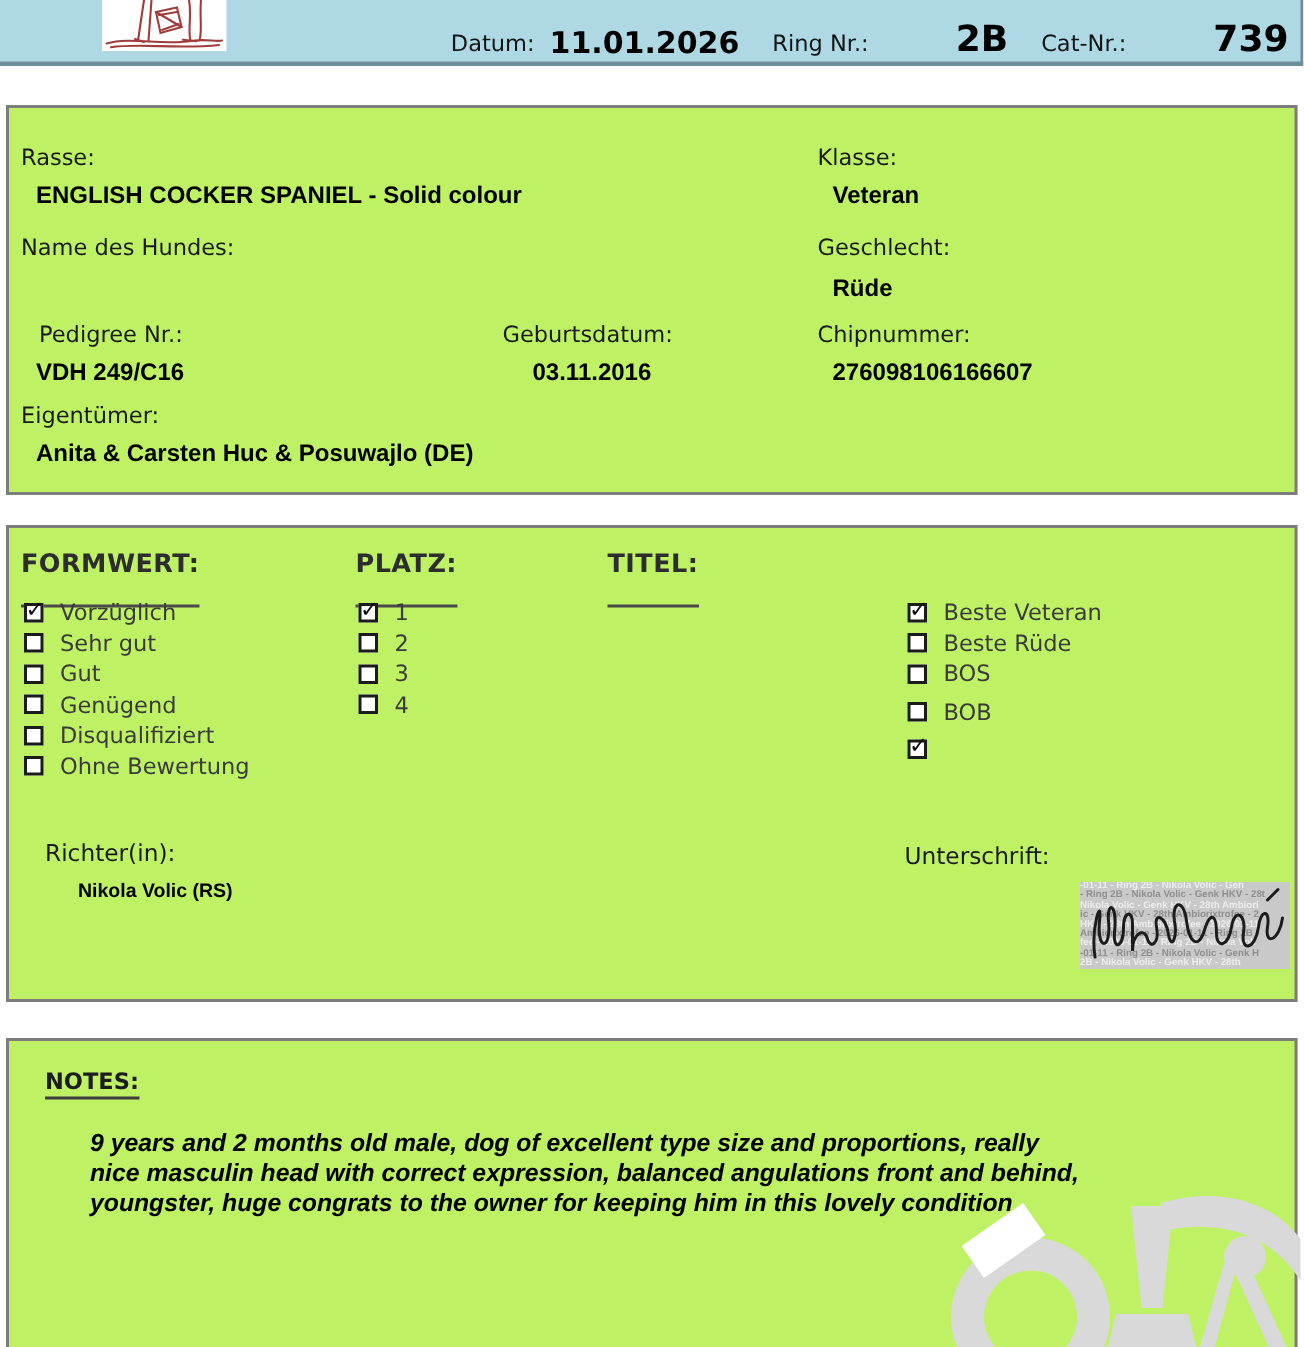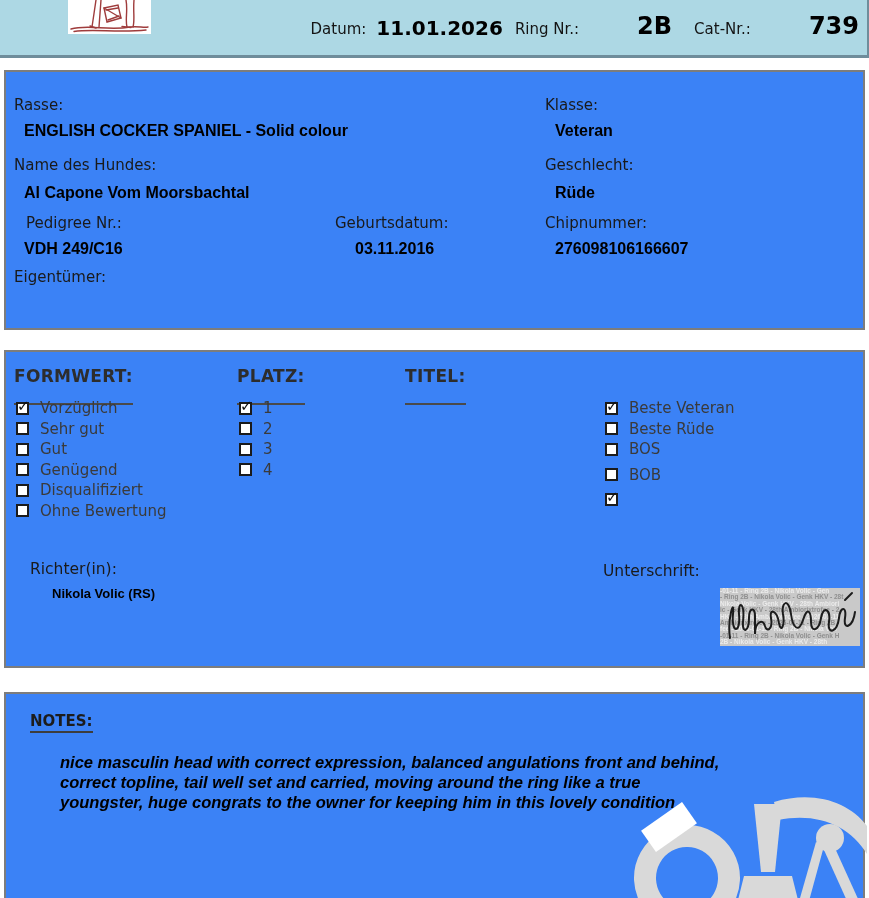--- a/index.html
+++ b/index.html
@@ -2,40 +2,40 @@
 <html><head>
 <meta charset="utf-8">
 <style>
   * { margin:0; padding:0; box-sizing:border-box; }
   html,body { background:#fff; }
   body { font-family:"DejaVu Sans", sans-serif; }
   .page { position:relative; width:869px; height:898px; overflow:hidden; background:#fff; }
 
   
   .topbar {
-    position:absolute; left:0; top:0; width:869px; height:58px;
+    position:absolute; left:0; top:0; width:869px; height:44px;
     background:#add8e4; border-bottom:3px solid #6f8d9b; border-right:2px solid #6f8d9b;
   }
   .logo-box {
     position:absolute; left:68px; top:0; width:83px; height:34px;
     background:#ffffff; overflow:hidden;
   }
   .topbar-fields {
     position:absolute; right:8px; top:0; height:45px;
     display:flex; align-items:flex-end; padding-bottom:5px;
   }
   .tb-label { font-size:15px; color:#141414; margin-right:10px; padding-bottom:2px; }
   .tb-value { font-weight:bold; color:#000; }
-  .tb-value.v-date { font-size:20px; margin-right:12px; }
+  .tb-value.v-date { font-size:20px; margin-right:22px; }
   .tb-value.v-big  { font-size:24px; margin-right:22px;margin-left:48px; }
   .tb-value.v-last { margin-right:0; }
 
   
   .box {
-    position:absolute; left:4px; width:861px; background:#3b82f6;
+    position:absolute; left:4px; width:861px; background:#bef264;
     border:2px solid #7d7d7d;
   }
   .box1 { top:70px;  height:260px; }
   .box2 { top:350px; height:318px; }
   .box3 { top:692px; height:240px; }
 
   .flabel { position:absolute; font-size:15px; color:#1a1a1a; white-space:nowrap; }
   .fvalue { position:absolute; font-size:16px; font-weight:bold; color:#000;
             font-family:"Liberation Sans", sans-serif; white-space:nowrap; }
 
@@ -114,26 +114,26 @@
       <span class="tb-value v-big">2B</span>
       <span class="tb-label">Cat-Nr.:</span>
       <span class="tb-value v-big v-last">739</span>
     </div>
   </div>
 
   <div class="box box1">
     <span class="flabel" style="left:8px;top:24px">Rasse:</span>
     <span class="fvalue" style="left:18px;top:50px">ENGLISH COCKER SPANIEL - Solid colour</span>
     <span class="flabel" style="left:8px;top:84px">Name des Hundes:</span>
-    <span class="fvalue" style="left:18px;top:112px">Al Capone Vom Moorsbachtal</span>
     <span class="flabel" style="left:20px;top:142px">Pedigree Nr.:</span>
     <span class="fvalue" style="left:18px;top:168px">VDH 249/C16</span>
     <span class="flabel" style="left:329px;top:142px">Geburtsdatum:</span>
     <span class="fvalue" style="left:349px;top:168px">03.11.2016</span>
     <span class="flabel" style="left:8px;top:196px">Eigentümer:</span>
+    <span class="fvalue" style="left:18px;top:222px">Anita &amp; Carsten Huc &amp; Posuwajlo (DE)</span>
 
     <span class="flabel" style="left:539px;top:24px">Klasse:</span>
     <span class="fvalue" style="left:549px;top:50px">Veteran</span>
     <span class="flabel" style="left:539px;top:84px">Geschlecht:</span>
     <span class="fvalue" style="left:549px;top:112px">Rüde</span>
     <span class="flabel" style="left:539px;top:142px">Chipnummer:</span>
     <span class="fvalue" style="left:549px;top:168px">276098106166607</span>
   </div>
 
   <div class="box box2">
@@ -270,19 +270,19 @@
         <rect x="20" y="20" width="50" height="26" fill="#ffffff" transform="rotate(-35 45 33)"></rect>
         <path d="M130,10 L158,10 L151,78 L137,78 Z"></path>
         <path d="M120,82 L168,82 L175,110 L113,110 Z"></path>
         <circle cx="206" cy="44" r="14"></circle>
         <path d="M200,52 L182,118 L172,118 L192,48 Z"></path>
         <path d="M210,52 L240,118 L228,118 L200,56 Z"></path>
       </g>
     </svg>
     <span class="notes-header">NOTES:</span>
     <div class="notes-text">
+      <div>9 years and 2 months old male, dog of excellent type size and proportions, really</div>
       <div>nice masculin head with correct expression, balanced angulations front and behind,</div>
-      <div>correct topline, tail well set and carried, moving around the ring like a true</div>
       <div>youngster, huge congrats to the owner for keeping him in this lovely condition</div>
     </div>
   </div>
 
 </div>
 
 </body></html>

